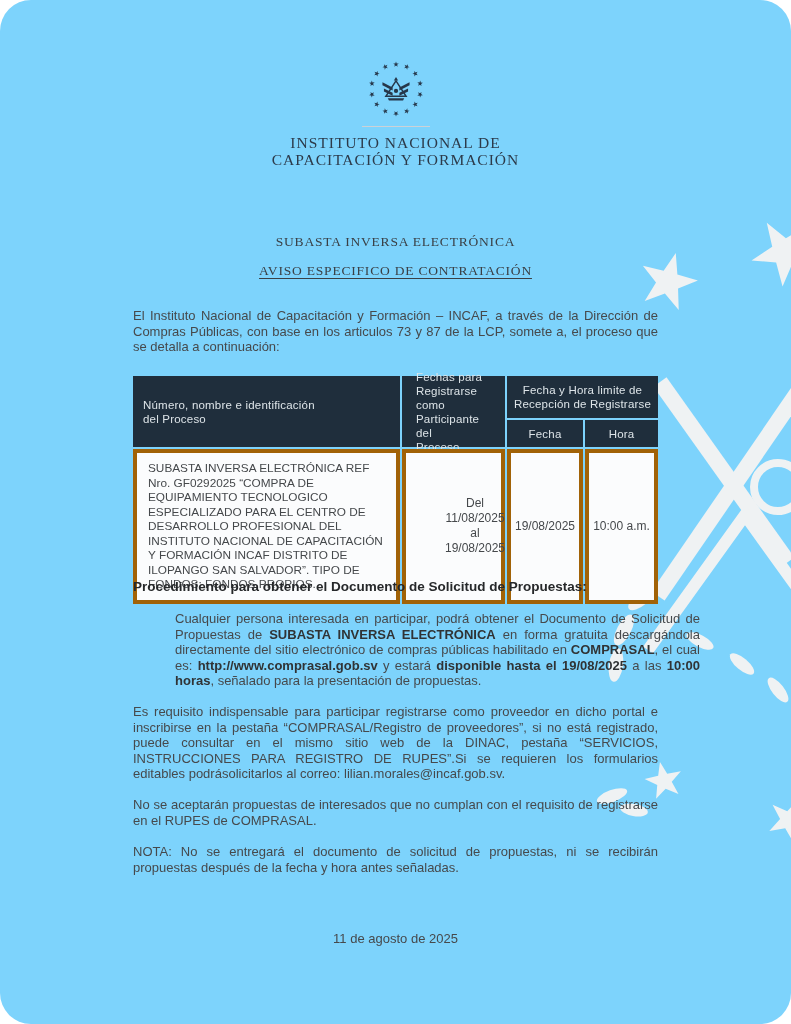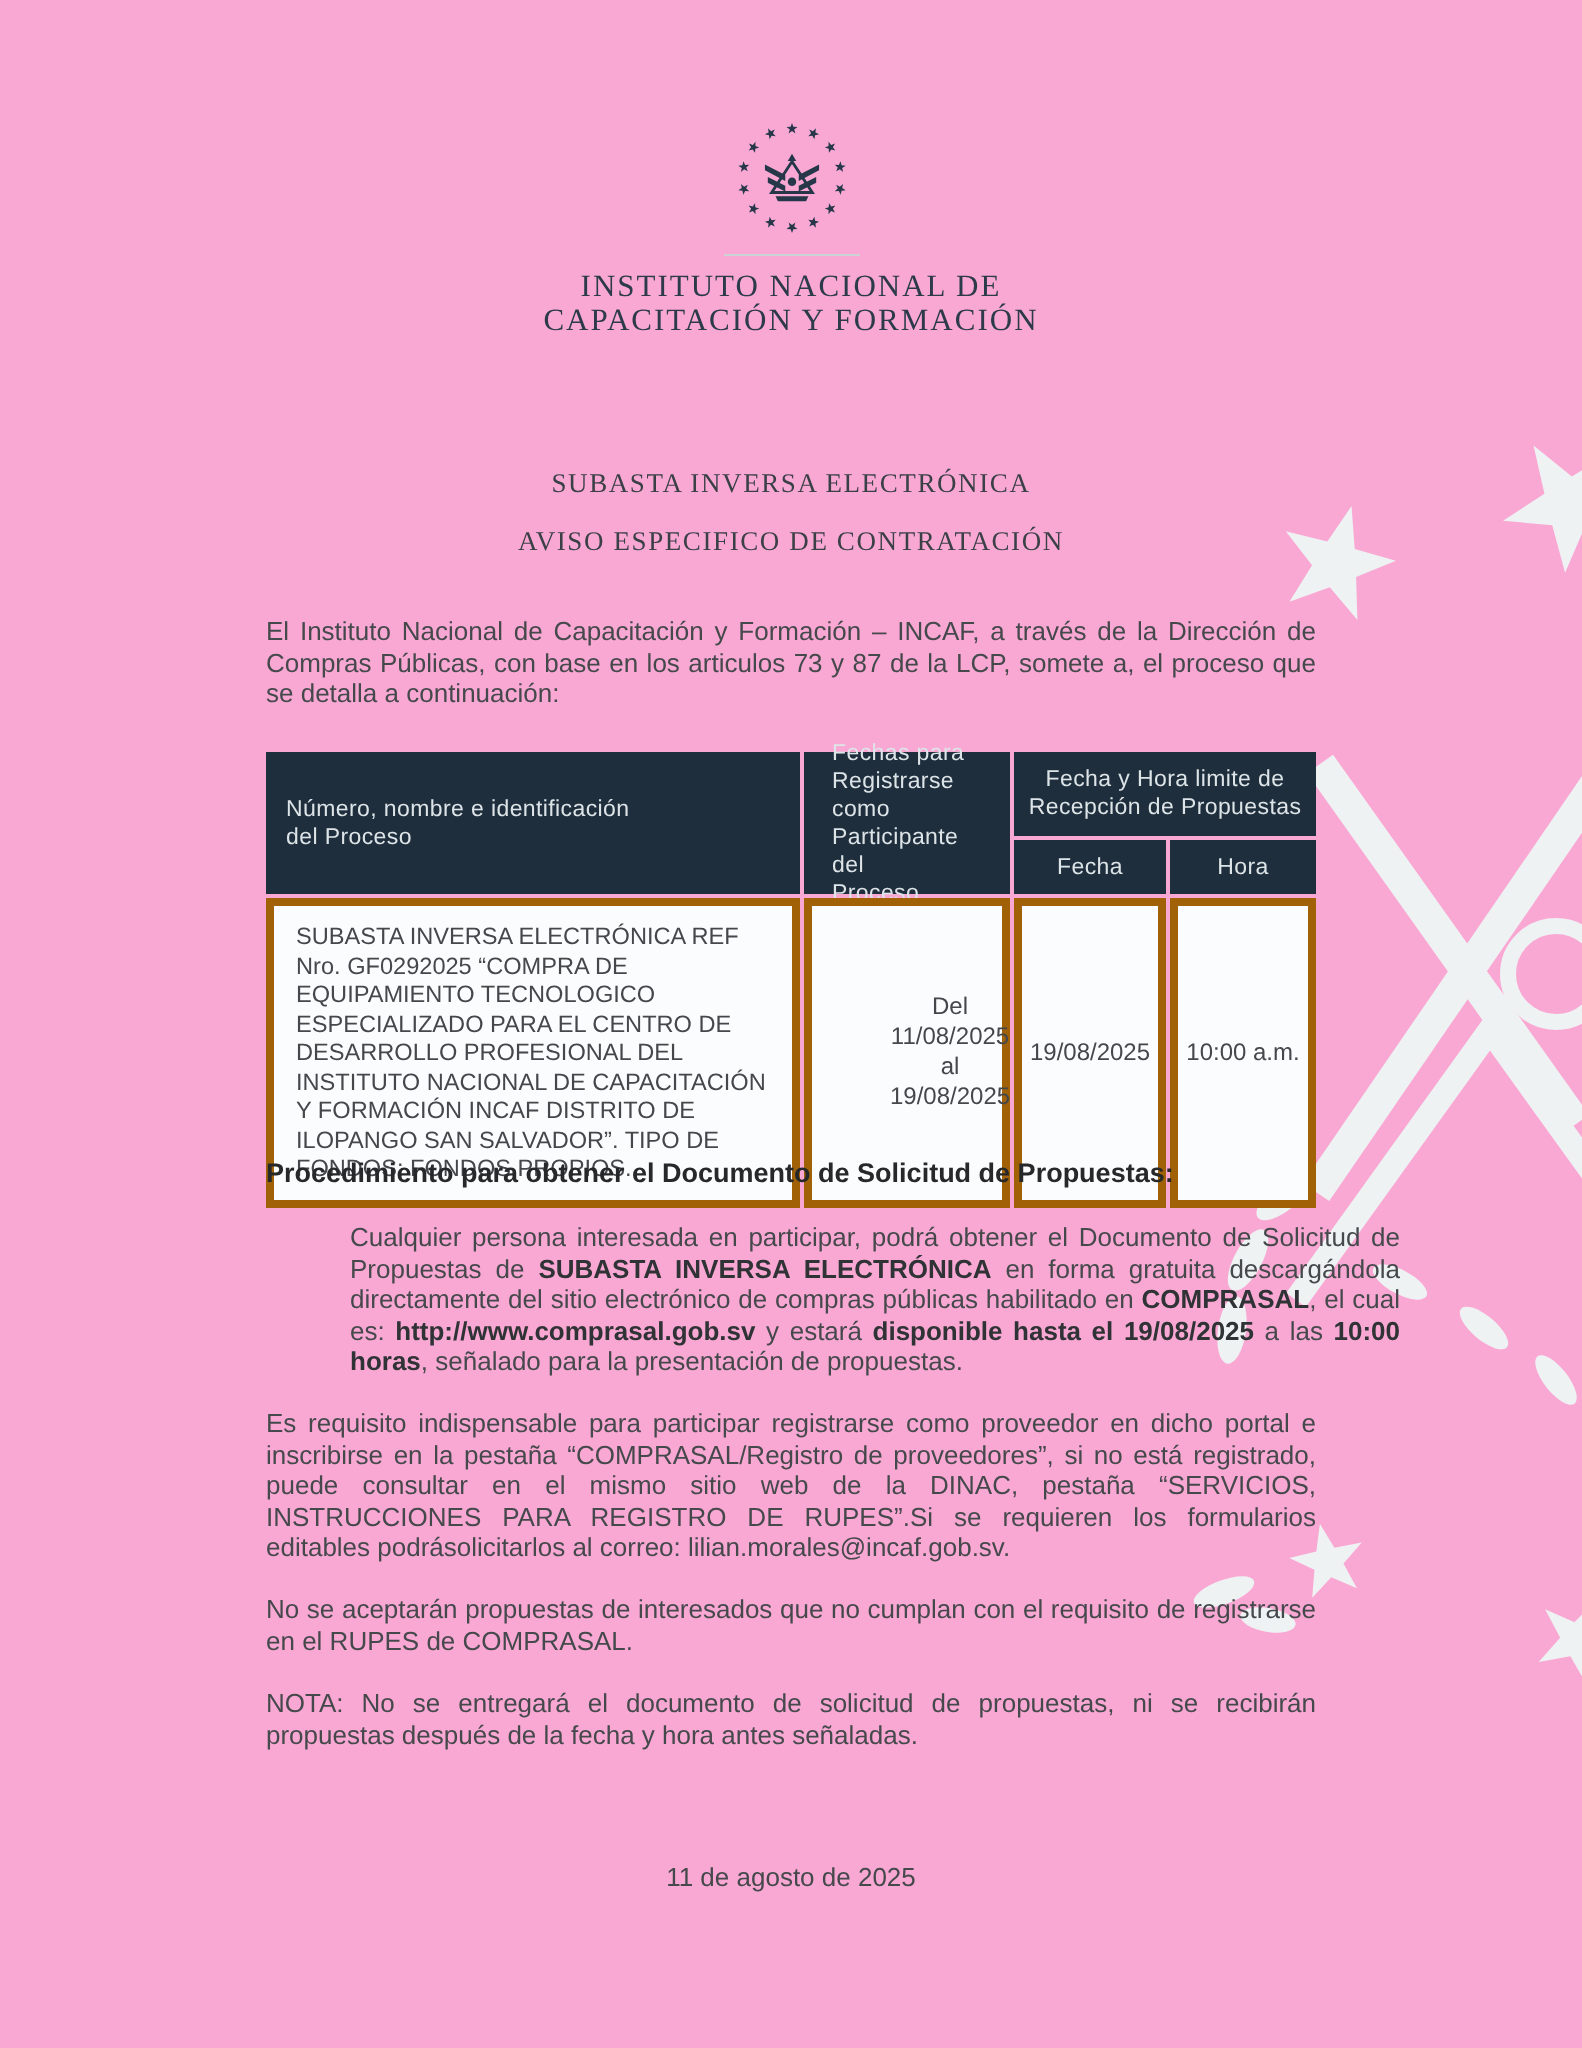--- a/index.html
+++ b/index.html
@@ -1,19 +1,19 @@
 <!DOCTYPE html>
 <html><head>
 <meta charset="utf-8">
 <style>
   html,body { margin:0; padding:0; background:#ffffff; }
   .page {
     position:relative; width:791px; height:1024px; margin:0 auto;
-    background:#f9a8d4; overflow:hidden;
-    font-family:"Liberation Sans", sans-serif; color:#46494c;
+    background:#7dd3fc; overflow:hidden;
+    font-family:"Liberation Sans", sans-serif; color:#46494c;border-radius:31px;
   }
   .wm { position:absolute; top:0; left:0; z-index:0; pointer-events:none; }
   .layer { position:absolute; top:0; left:0; width:100%; height:100%; z-index:1; }
 
   
   .logo-block { position:absolute; top:60px; left:0; width:100%; text-align:center; }
   .emblem { display:inline-block; }
   .logo-line { width:68px; height:1px; background:#ccd1d6; margin:4px auto 7px; }
   .org-line {
     font-family:"Liberation Serif", serif; font-size:15.5px; line-height:17px;
@@ -24,21 +24,21 @@
   .content { position:absolute; left:133px; top:0; width:525px; }
   .content > * { position:absolute; left:0; width:100%; margin:0; }
 
   .doc-title {
     top:234px; text-align:center; font-family:"Liberation Serif", serif;
     font-size:13.5px; letter-spacing:0.8px; color:#3a4046; font-weight:normal;
   }
   .doc-subtitle {
     top:263px; text-align:center; font-family:"Liberation Serif", serif;
     font-size:13.5px; letter-spacing:0.8px; color:#3a4046; font-weight:normal;
-    text-underline-offset:3px;
+    text-decoration:underline; text-underline-offset:3px;
   }
   .para { font-size:13px; line-height:15.6px; text-align:justify; color:#46494c; }
   .intro { top:308px; }
   .p1 { top:611px;margin-left:42px; }
   .p2 { top:704px; }
   .p3 { top:797px; }
   .p4 { top:844px; }
   .b { font-weight:bold; color:#303335; }
   .section-heading { top:579px; font-size:13.5px; font-weight:bold; color:#26282a; }
   .footer-date { top:931px; text-align:center; font-size:13px; color:#46494c; }
@@ -149,21 +149,21 @@
       <p class="para intro">El Instituto Nacional de Capacitación y Formación – INCAF, a través de la Dirección de Compras Públicas, con base en los articulos 73 y 87 de la LCP, somete a, el proceso que se detalla a continuación:</p>
 
       <div class="ptable">
         <div class="th th-process">Número, nombre e identificación
 del Proceso</div>
         <div class="th th-register">Fechas para
 Registrarse como
 Participante del
 Proceso</div>
         <div class="th th-deadline">Fecha y Hora limite de
-Recepción de Propuestas</div>
+Recepción de Registrarse</div>
         <div class="th th-fecha">Fecha</div>
         <div class="th th-hora">Hora</div>
         <div class="td td-process">SUBASTA INVERSA ELECTRÓNICA REF Nro. GF0292025 “COMPRA DE EQUIPAMIENTO TECNOLOGICO ESPECIALIZADO PARA EL CENTRO DE DESARROLLO PROFESIONAL DEL INSTITUTO NACIONAL DE CAPACITACIÓN Y FORMACIÓN INCAF DISTRITO DE ILOPANGO SAN SALVADOR”. TIPO DE FONDOS: FONDOS PROPIOS.</div>
         <div class="td td-register">Del 11/08/2025
 al 19/08/2025</div>
         <div class="td td-fecha">19/08/2025</div>
         <div class="td td-hora">10:00 a.m.</div>
       </div>
 
       <h3 class="section-heading">Procedimiento para obtener el Documento de Solicitud de Propuestas:</h3>

